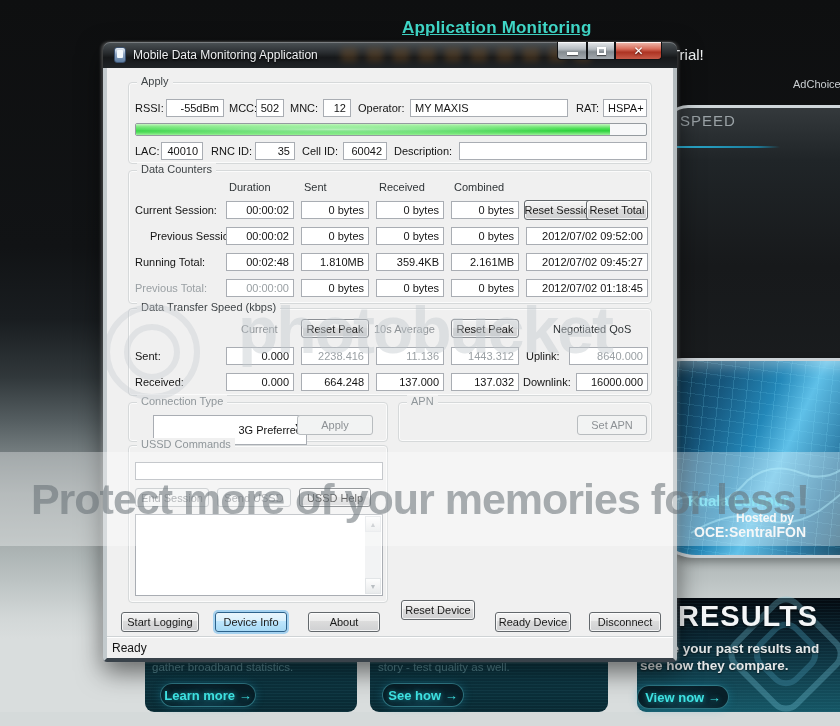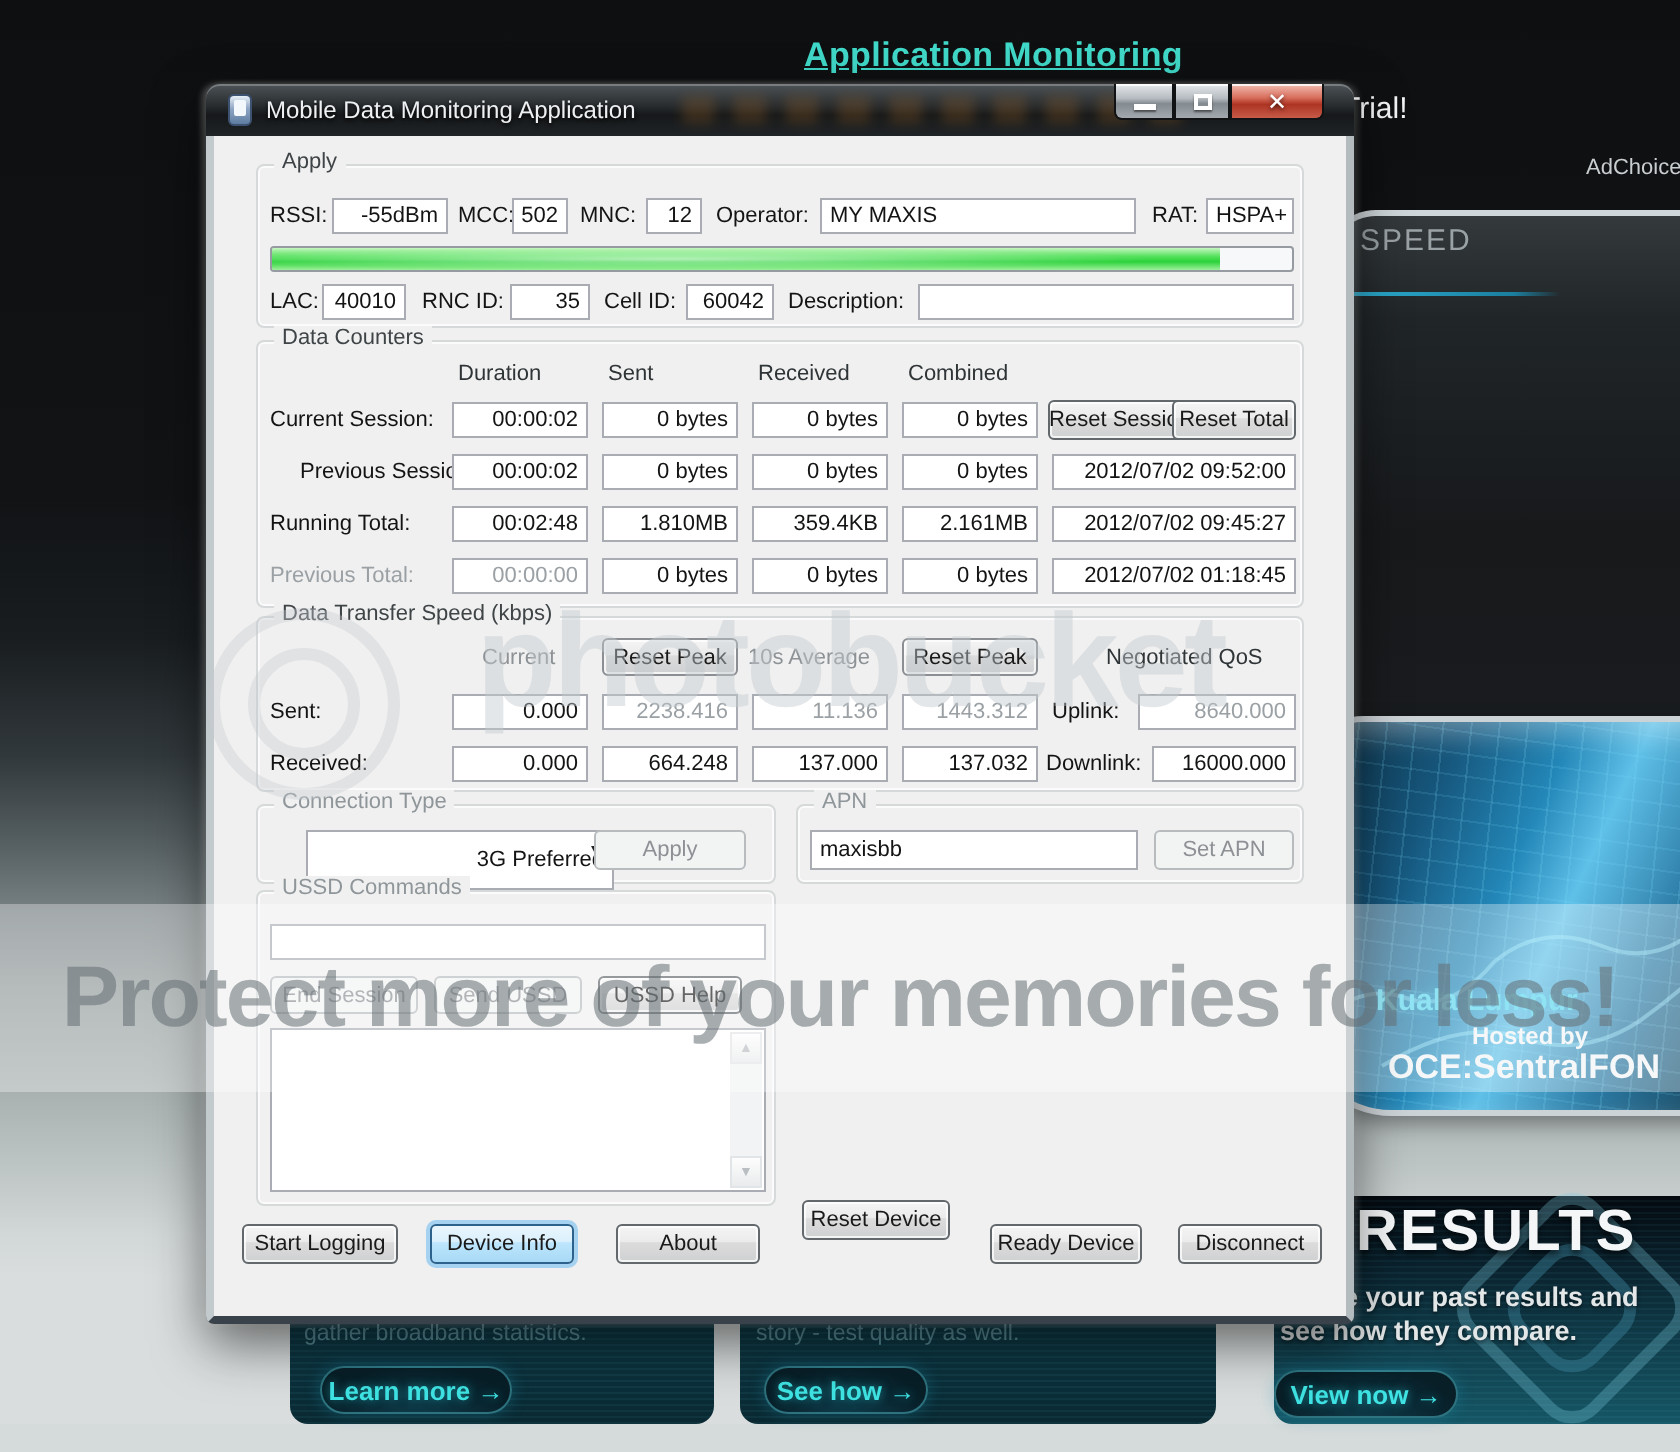--- a/index.html
+++ b/index.html
@@ -19,21 +19,21 @@
   .cyan-line { left:665px; top:146px; width:115px; height:2px; background:linear-gradient(90deg,#2fb4d8,#1b7e9e 80%,rgba(27,126,158,0)); z-index:1; }
   .blue-object { left:648px; top:358px; width:230px; height:200px; z-index:1;
     border-radius:34px 10px 10px 48px; border:3px solid #ccd3d7;
     background:
       repeating-linear-gradient(96deg, rgba(130,225,255,.16) 0 1px, rgba(0,0,0,0) 1px 14px),
       repeating-linear-gradient(8deg, rgba(130,225,255,.12) 0 1px, rgba(0,0,0,0) 1px 11px),
       linear-gradient(115deg,#0d2c3e 0%,#16567c 26%,#2387b8 44%,#5fc0e8 56%,#2b7aa4 74%,#123648 100%);
     box-shadow: inset 0 6px 14px rgba(255,255,255,.35), 0 4px 10px rgba(0,0,0,.35); }
   .kl-city { left:688px; top:492px; font-size:15px; font-weight:bold; color:#59d6ee; text-shadow:0 0 6px rgba(60,200,230,.6); z-index:1; }
   .kl-hosted { left:736px; top:511px; font-size:12px; font-weight:bold; color:#f0f4f5; z-index:1; }
-  .kl-host { left:694px; top:524px; font-size:17px; font-weight:bold; color:#f0f4f5; z-index:1; }
+  .kl-host { left:694px; top:524px; font-size:14px; font-weight:bold; color:#f0f4f5; z-index:1; }
   
   .teal-panel { z-index:2; background:
       repeating-linear-gradient(0deg, rgba(110,225,245,.06) 0 1px, rgba(0,0,0,0) 1px 3px),
       linear-gradient(180deg,#0e3c49 0%,#0c3440 45%,#092831 100%);
     border-radius:0 0 9px 9px; }
   .panel-a { left:145px; top:655px; width:212px; height:57px; }
   .panel-b { left:370px; top:655px; width:238px; height:57px; }
   .results-panel { left:637px; top:598px; width:203px; height:114px; border-radius:9px 0 0 9px; z-index:2;
     background:
       repeating-linear-gradient(0deg, rgba(110,225,245,.05) 0 1px, rgba(0,0,0,0) 1px 3px),
@@ -262,21 +262,20 @@
         <span class="glabel dimlbl">Connection Type</span>
         <div class="combo" style="left:24px; top:12px; width:154px; height:30px;justify-content:flex-end;">
           <span>3G Preferred</span>
           <span class="arrow">▼</span>
         </div>
         <div class="btn dis" style="left:168px; top:12px; width:76px; height:20px;">Apply</div>
       </div>
 
       <div class="grp" style="left:291px; top:334px; width:254px; height:40px;">
         <span class="glabel dimlbl">APN</span>
-        <div class="fld" style="left:6px; top:12px; width:164px; height:20px;">maxisbb</div>
         <div class="btn dis" style="left:178px; top:12px; width:70px; height:20px;">Set APN</div>
       </div>
 
       <div class="grp" style="left:21px; top:377px; width:260px; height:158px;">
         <span class="glabel dimlbl">USSD Commands</span>
         <div class="fld" style="left:6px; top:16px; width:248px; height:18px;"></div>
         <div class="btn dis" style="left:6px; top:42px; width:74px; height:19px;">End Session</div>
         <div class="btn dis" style="left:88px; top:42px; width:74px; height:19px;">Send USSD</div>
         <div class="btn strong" style="left:170px; top:42px; width:72px; height:19px;">USSD Help</div>
         <div class="listbox" style="left:6px; top:68px; width:248px; height:82px;">
@@ -288,20 +287,23 @@
       </div>
 
 
       <div class="btn strong" style="left:14px;  top:544px; width:78px; height:20px;">Start Logging</div>
       <div class="btn focus" style="left:108px; top:544px; width:72px; height:20px;">Device Info</div>
       <div class="btn strong" style="left:201px; top:544px; width:72px; height:20px;">About</div>
       <div class="btn strong" style="left:294px; top:532px; width:74px; height:20px;">Reset Device</div>
       <div class="btn strong" style="left:388px; top:544px; width:76px; height:20px;">Ready Device</div>
       <div class="btn strong" style="left:482px; top:544px; width:72px; height:20px;">Disconnect</div>
 
+      <div class="statusbar">
+        <span>Ready</span>
+      </div>
     </div>
   </div>
 
   <span class="abs wm-big">photobucket</span>
   <div class="abs wm-ring" style="left:104px; top:304px; width:96px; height:96px;"></div>
   <div class="abs wm-ring" style="left:124px; top:324px; width:56px; height:56px;"></div>
   <div class="abs wm-band">
     <span>Protect more of your memories for less!</span>
   </div>
 

